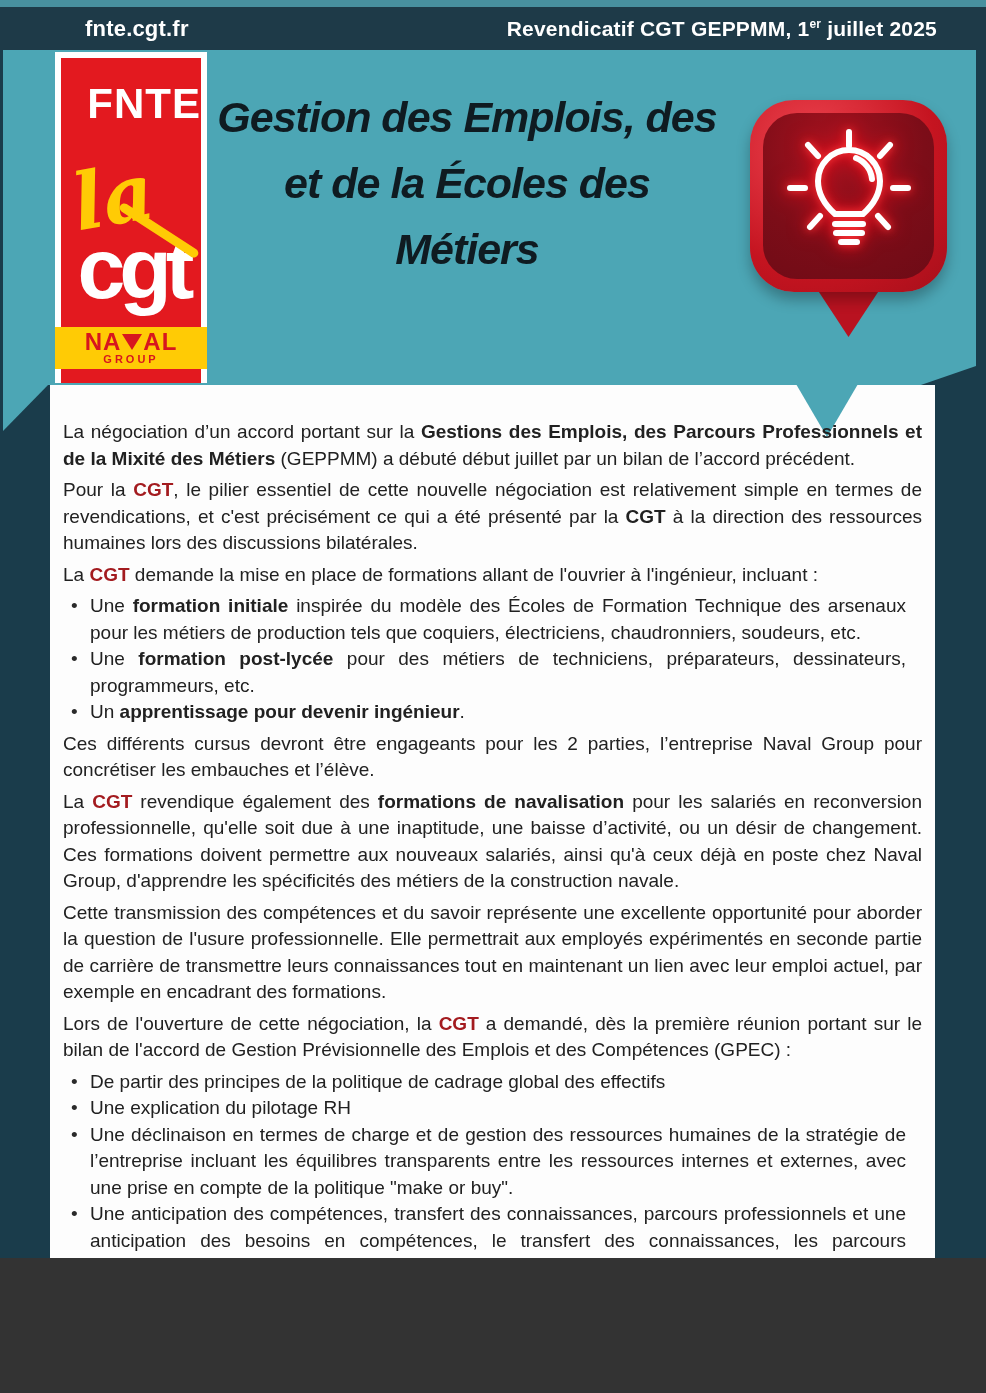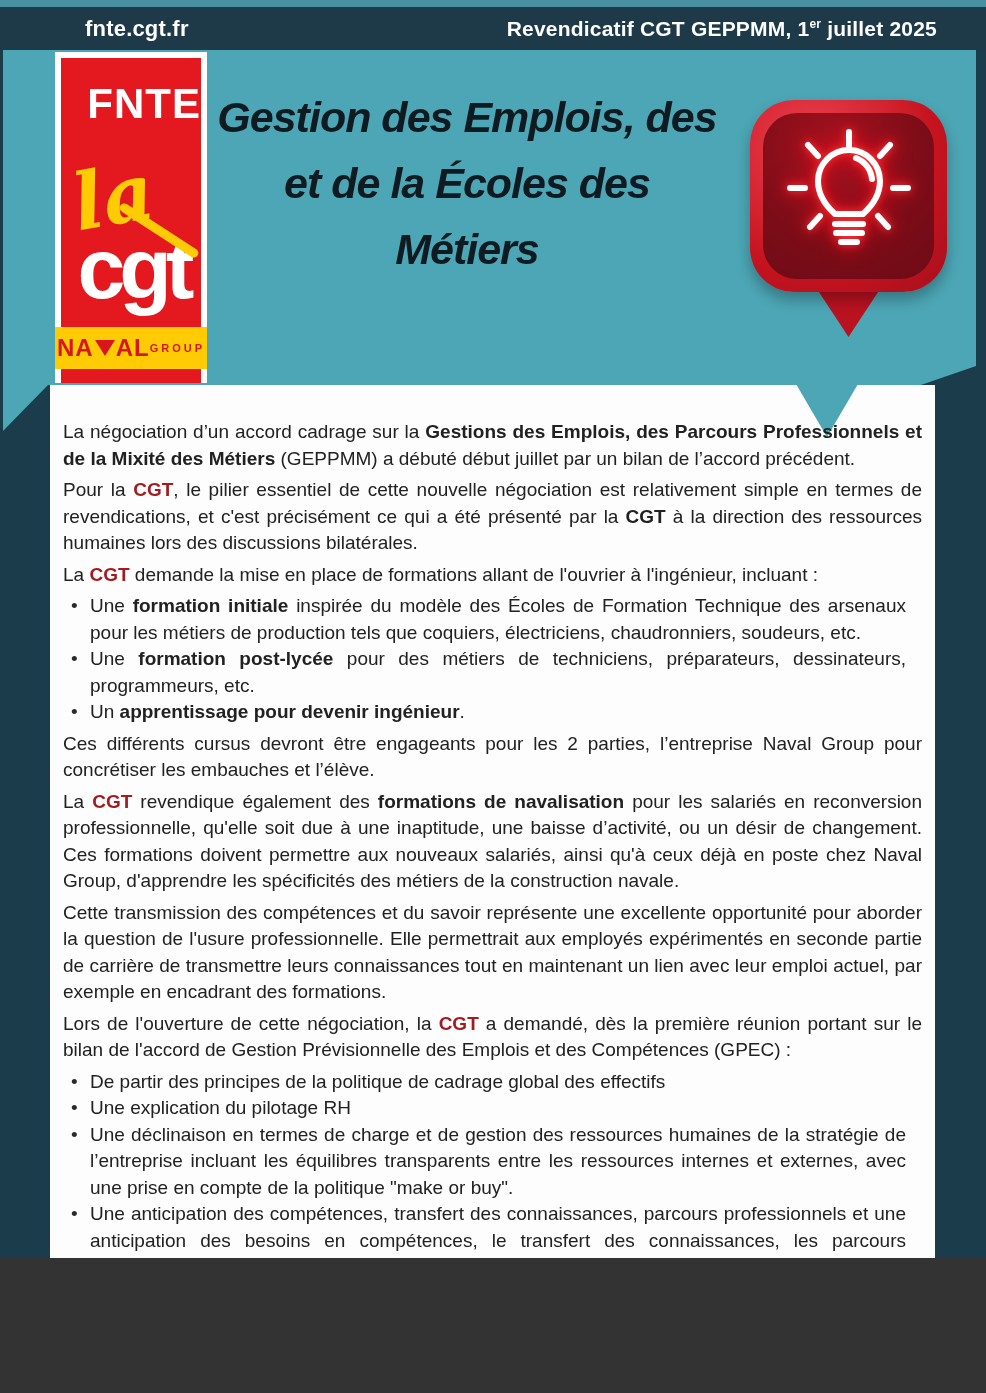--- a/index.html
+++ b/index.html
@@ -62,21 +62,21 @@
   .logo .swash{
     position:absolute;top:168px;left:52px;width:92px;height:9px;border-radius:5px;
     background:var(--logo-yellow);transform:rotate(33deg);z-index:2;
   }
   .logo .cgt{
     position:absolute;top:160px;left:0;right:-4px;text-align:center;
     color:#fff;font-size:86px;line-height:100px;font-weight:900;letter-spacing:-6px;z-index:1;
   }
   .naval-band{
     position:absolute;left:-6px;right:-6px;bottom:14px;height:42px;background:var(--logo-yellow);
-    display:flex;flex-direction:row;align-items:center;justify-content:center;z-index:3;
+    display:flex;flex-direction:column;align-items:center;justify-content:center;z-index:3;
   }
   .naval-line{display:flex;align-items:center;color:var(--naval-red);font-weight:900;font-size:24px;letter-spacing:1px;line-height:22px;}
   .naval-tri{display:inline-block;width:0;height:0;border-left:10px solid transparent;border-right:10px solid transparent;border-top:16px solid var(--naval-red);margin:0 1px 0 1px;}
   .group-line{color:var(--naval-red);font-weight:900;font-size:11px;letter-spacing:3px;line-height:12px;text-align:center;}
   
   .title{
     position:absolute;left:213px;top:84px;width:508px;z-index:4;
     text-align:center;color:var(--title-ink);
     font-style:italic;font-weight:700;font-size:43px;line-height:66px;letter-spacing:-1px;
   }
@@ -171,21 +171,21 @@
 
           <line x1="-14" y1="30" x2="14" y2="30"></line>
           <line x1="-13" y1="39" x2="13" y2="39"></line>
           <line x1="-8" y1="48" x2="8" y2="48"></line>
         </svg>
       </div>
     </div>
   </div>
 
   <div class="content">
-      <p><span class="run-n">La négociation d’un accord cadrage sur la </span><span class="run-b">Gestions des Emplois, des Parcours Professionnels et de la Mixité des Métiers</span><span class="run-n"> (GEPPMM) a débuté début juillet par un bilan de l’accord précédent.</span></p>
+      <p><span class="run-n">La négociation d’un accord portant sur la </span><span class="run-b">Gestions des Emplois, des Parcours Professionnels et de la Mixité des Métiers</span><span class="run-n"> (GEPPMM) a débuté début juillet par un bilan de l’accord précédent.</span></p>
       <p><span class="run-n">Pour la </span><span class="run-rb">CGT</span><span class="run-n">, le pilier essentiel de cette nouvelle négociation est relativement simple en termes de revendications, et c'est précisément ce qui a été présenté par la </span><span class="run-b">CGT</span><span class="run-n"> à la direction des ressources humaines lors des discussions bilatérales.</span></p>
       <p><span class="run-n">La </span><span class="run-rb">CGT</span><span class="run-n"> demande la mise en place de formations allant de l'ouvrier à l'ingénieur, incluant :</span></p>
       <ul>
         <li><span class="run-n">Une </span><span class="run-b">formation initiale</span><span class="run-n"> inspirée du modèle des Écoles de Formation Technique des arsenaux pour les métiers de production tels que coquiers, électriciens, chaudronniers, soudeurs, etc.</span></li>
         <li><span class="run-n">Une </span><span class="run-b">formation post-lycée</span><span class="run-n"> pour des métiers de techniciens, préparateurs, dessinateurs, programmeurs, etc.</span></li>
         <li><span class="run-n">Un </span><span class="run-b">apprentissage pour devenir ingénieur</span><span class="run-n">.</span></li>
       </ul>
       <p><span class="run-n">Ces différents cursus devront être engageants pour les 2 parties, l’entreprise Naval Group pour concrétiser les embauches et l’élève.</span></p>
       <p><span class="run-n">La </span><span class="run-rb">CGT</span><span class="run-n"> revendique également des </span><span class="run-b">formations de navalisation</span><span class="run-n"> pour les salariés en reconversion professionnelle, qu'elle soit due à une inaptitude, une baisse d’activité, ou un désir de changement. Ces formations doivent permettre aux nouveaux salariés, ainsi qu'à ceux déjà en poste chez Naval Group, d'apprendre les spécificités des métiers de la construction navale.</span></p>
       <p><span class="run-n">Cette transmission des compétences et du savoir représente une excellente opportunité pour aborder la question de l'usure professionnelle. Elle permettrait aux employés expérimentés en seconde partie de carrière de transmettre leurs connaissances tout en maintenant un lien avec leur emploi actuel, par exemple en encadrant des formations.</span></p>

